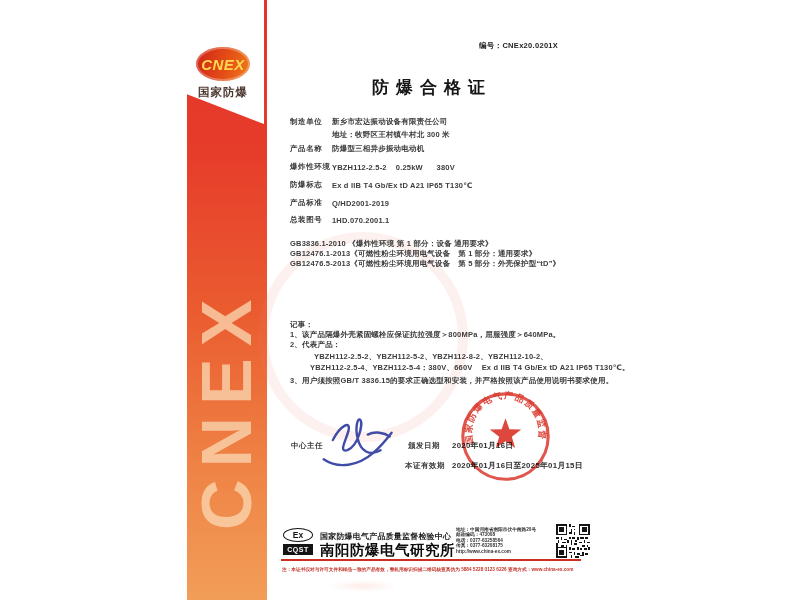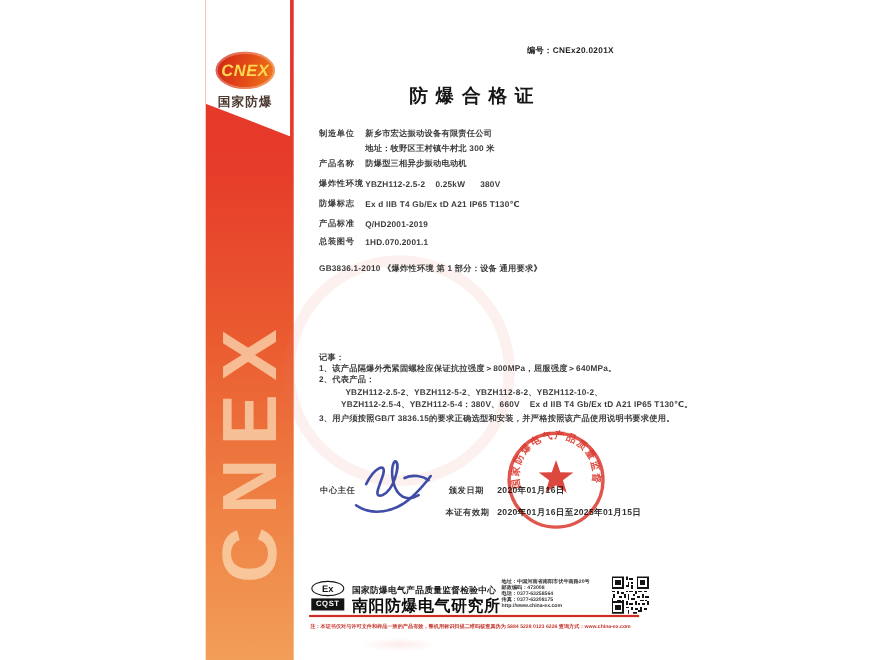--- a/index.html
+++ b/index.html
@@ -104,20 +104,22 @@
   <span class="lbl">产品标准</span>
   <span class="val">Q/HD2001-2019</span>
 </div>
 <div class="abs frow" style="left:290px;top:215px">
   <span class="lbl">总装图号</span>
   <span class="val">1HD.070.2001.1</span>
 </div>
 
 <div class="abs" id="standards">
   <div class="line">GB3836.1-2010 《爆炸性环境 第 1 部分：设备 通用要求》</div>
+  <div class="line">GB12476.1-2013《可燃性粉尘环境用电气设备　第 1 部分：通用要求》</div>
+  <div class="line">GB12476.5-2013《可燃性粉尘环境用电气设备　第 5 部分：外壳保护型“tD”》</div>
 </div>
 
 <div class="abs noteline" style="left:290px;top:320px">记事：</div>
 <div class="abs noteline" style="left:290px;top:330px">1、该产品隔爆外壳紧固螺栓应保证抗拉强度＞800MPa，屈服强度＞640MPa。</div>
 <div class="abs noteline" style="left:290px;top:340px">2、代表产品：</div>
 <div class="abs noteline" style="left:314px;top:352px">YBZH112-2.5-2、YBZH112-5-2、YBZH112-8-2、YBZH112-10-2、</div>
 <div class="abs noteline" style="left:310px;top:363px">YBZH112-2.5-4、YBZH112-5-4：380V、660V    Ex d IIB T4 Gb/Ex tD A21 IP65 T130℃。</div>
 <div class="abs noteline" style="left:290px;top:376px">3、用户须按照GB/T 3836.15的要求正确选型和安装，并严格按照该产品使用说明书要求使用。</div>
 
 <div class="abs solbl" style="left:291px;top:441px">中心主任</div>

